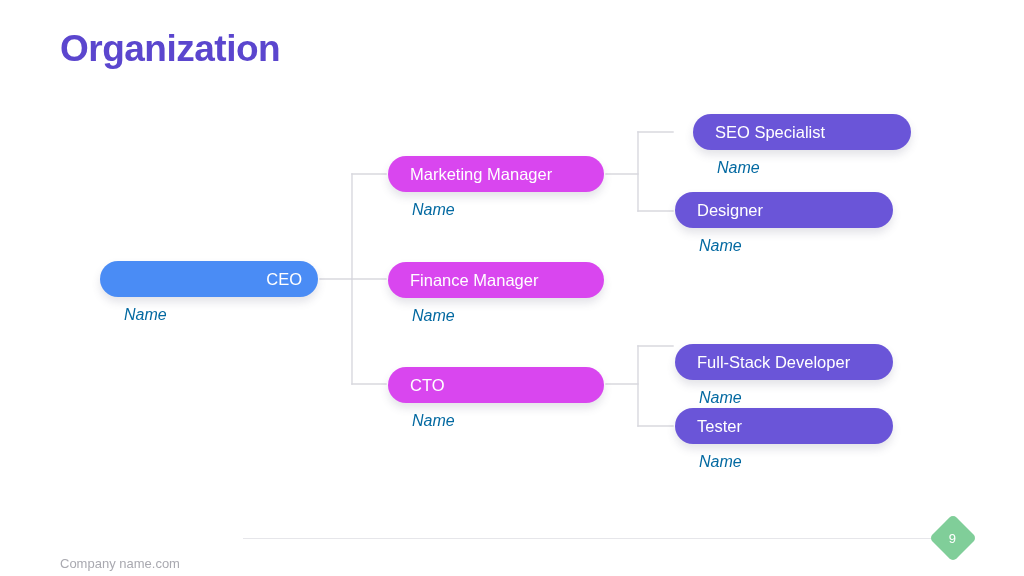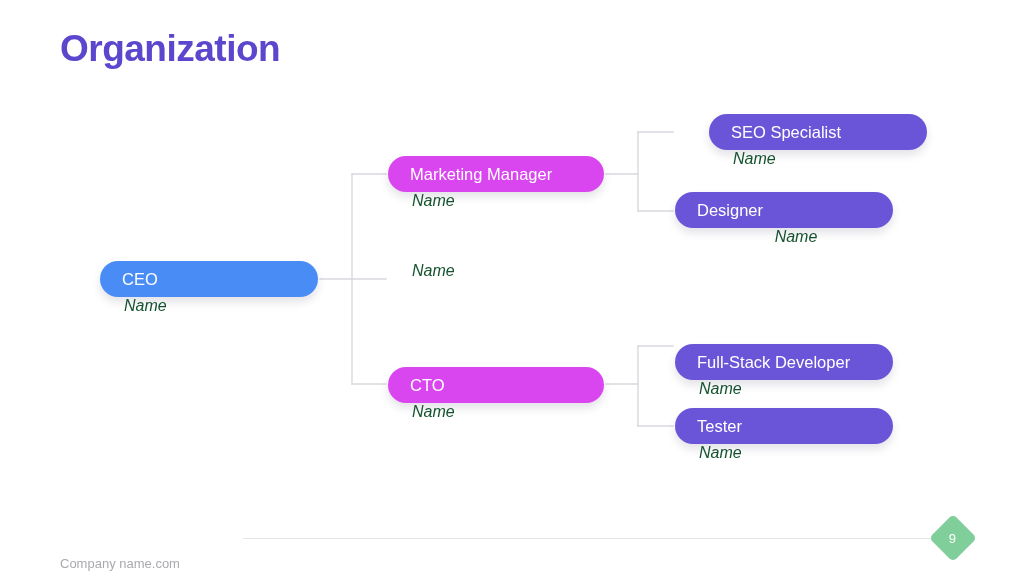--- a/index.html
+++ b/index.html
@@ -69,29 +69,30 @@
     font-size: 16.5px;
     font-weight: 400;
     white-space: nowrap;
     box-shadow: 0 5px 9px rgba(80, 80, 110, 0.16);
   }
   .pill.blue   { background: #4a8cf5; }
   .pill.green  { background: #d946ef; }
   .pill.purple { background: #6a55d8; }
 
   .node-name {
+    margin-top: 9px;
     padding-left: 24px;
     font-size: 16px;
     font-style: italic;
-    color: #14532d;
-    white-space: nowrap;
-  }
-
-  
-  .w-ceo    { width: 218px; }
+    color: #0369a1;
+    white-space: nowrap;
+  }
+
+  
+  .w-ceo    { width: 218px; justify-content: flex-end; }
   .w-mid    { width: 216px; }
   .w-leaf   { width: 218px; }
 
   
   #footer-company {
     position: absolute;
     left: 60px;
     top: 556px;
     font-size: 13px;
     color: #a9a9b0;
@@ -165,38 +166,41 @@
     </div>
 
     <div class="node" style="left:388px; top:156px;">
       <div class="pill green w-mid">
         <span>Marketing Manager</span>
       </div>
       <div class="node-name">Name</div>
     </div>
 
     <div class="node" style="left:388px; top:262px;">
+      <div class="pill green w-mid">
+        <span>Finance Manager</span>
+      </div>
       <div class="node-name">Name</div>
     </div>
 
     <div class="node" style="left:388px; top:367px;">
       <div class="pill green w-mid">
         <span>CTO</span>
       </div>
       <div class="node-name">Name</div>
     </div>
 
-    <div class="node" style="left:709px; top:114px;">
+    <div class="node" style="left:693px; top:114px;">
       <div class="pill purple w-leaf">
         <span>SEO Specialist</span>
       </div>
       <div class="node-name">Name</div>
     </div>
 
-    <div class="node" style="left:675px; top:192px;text-align:center;">
+    <div class="node" style="left:675px; top:192px;">
       <div class="pill purple w-leaf">
         <span>Designer</span>
       </div>
       <div class="node-name">Name</div>
     </div>
 
     <div class="node" style="left:675px; top:344px;">
       <div class="pill purple w-leaf">
         <span>Full-Stack  Developer</span>
       </div>

